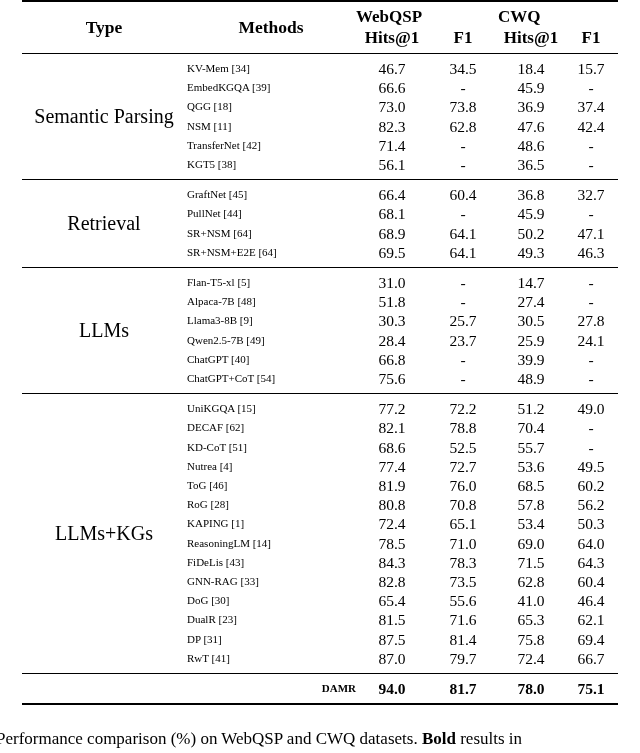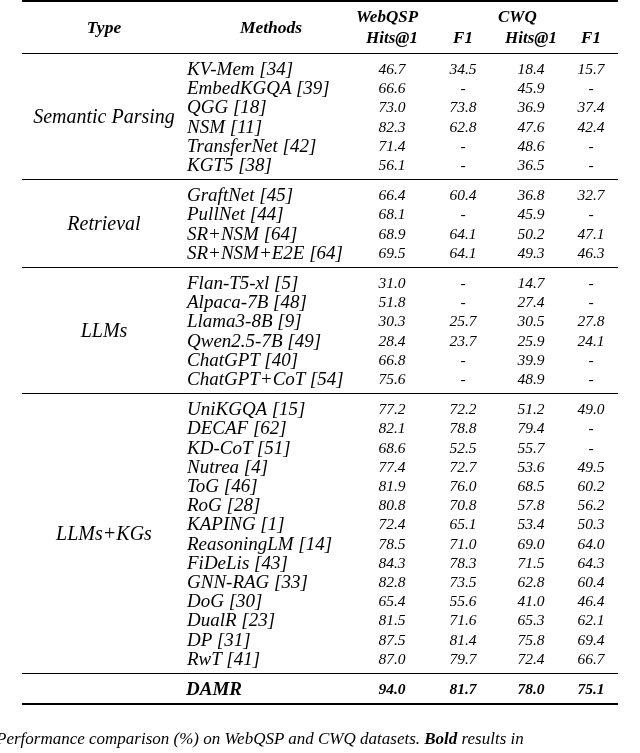--- a/index.html
+++ b/index.html
@@ -3,21 +3,21 @@
 <meta charset="utf-8">
 <style>
   html,body{margin:0;padding:0;}
   body{
     width:640px;height:753px;
     background:#ffffff;
     font-family:"Liberation Serif","DejaVu Serif",serif;
     color:#000000;
     overflow:hidden;
   }
-  .sheet{position:relative;width:640px;height:753px;font-style:italic;}
+  .sheet{position:relative;width:640px;height:753px;}
 
   table.tbl{
     border-collapse:collapse;
     width:596px;
     margin:0 0 0 22px;
     table-layout:fixed;
     font-size:15.5px;
   }
   col.c-type{width:164px;}
   col.c-meth{width:170px;}
@@ -42,24 +42,24 @@
   }
   .hdr-sub{
     text-align:center;font-size:17px;
     padding-bottom:5px;padding-top:0;
   }
 
   .row td{height:19.2px;line-height:19.2px;}
   .grp-label{
     text-align:center;font-size:20px;vertical-align:middle;
   }
-  .meth{text-align:left;font-size:19px;padding-left:1px;}
+  .meth{text-align:left;font-size:11px;padding-left:1px;}
   .num{text-align:center;font-size:15.5px;}
   .best td{font-weight:bold;}
-  .best .meth{text-align:left;padding-left:0;}
+  .best .meth{text-align:right;padding-left:0;}
 
   .spacer-top td{height:5px;padding:0;}
   .spacer-bot td{height:5px;padding:0;}
 
   .caption{
     position:absolute;left:0;top:729px;width:528px;
     font-size:17px;line-height:20px;
     white-space:nowrap;
     font-family:"Liberation Serif","DejaVu Serif",serif;
   }
@@ -249,21 +249,21 @@
           <td class="meth">UniKGQA [15]</td>
           <td class="num">77.2</td>
           <td class="num">72.2</td>
           <td class="num">51.2</td>
           <td class="num">49.0</td>
         </tr>
         <tr class="row">
           <td class="meth">DECAF [62]</td>
           <td class="num">82.1</td>
           <td class="num">78.8</td>
-          <td class="num">79.4</td>
+          <td class="num">70.4</td>
           <td class="num">-</td>
         </tr>
         <tr class="row">
           <td class="meth">KD-CoT [51]</td>
           <td class="num">68.6</td>
           <td class="num">52.5</td>
           <td class="num">55.7</td>
           <td class="num">-</td>
         </tr>
         <tr class="row">

